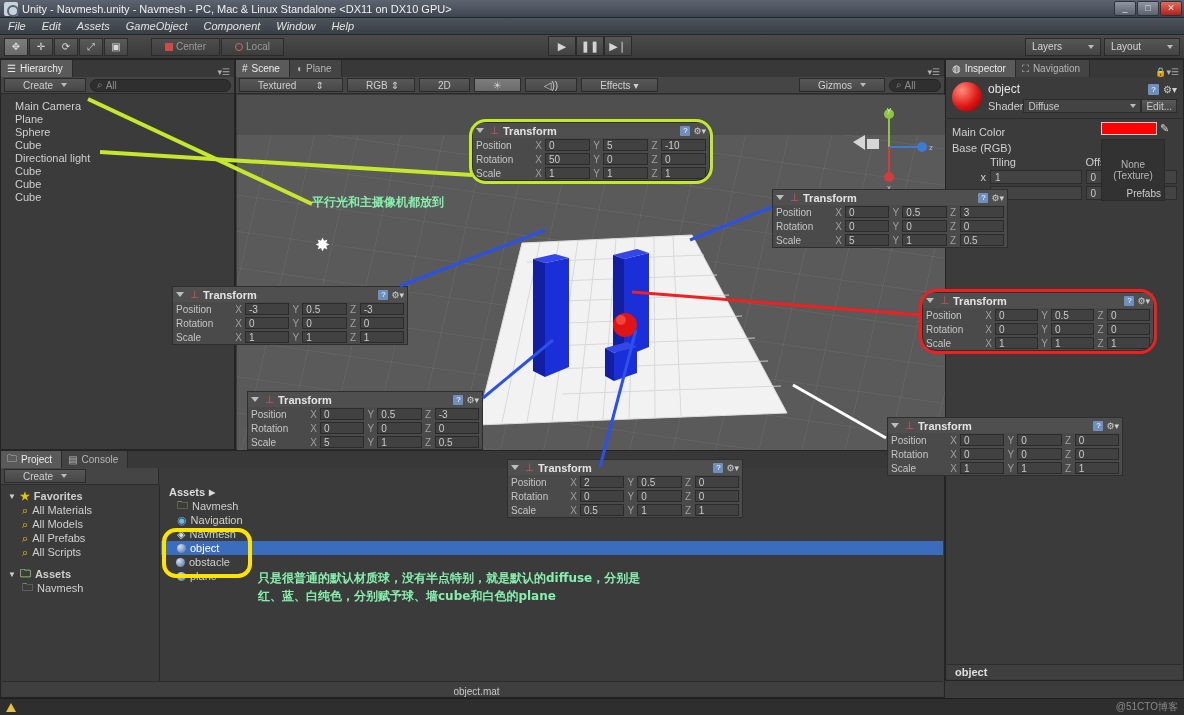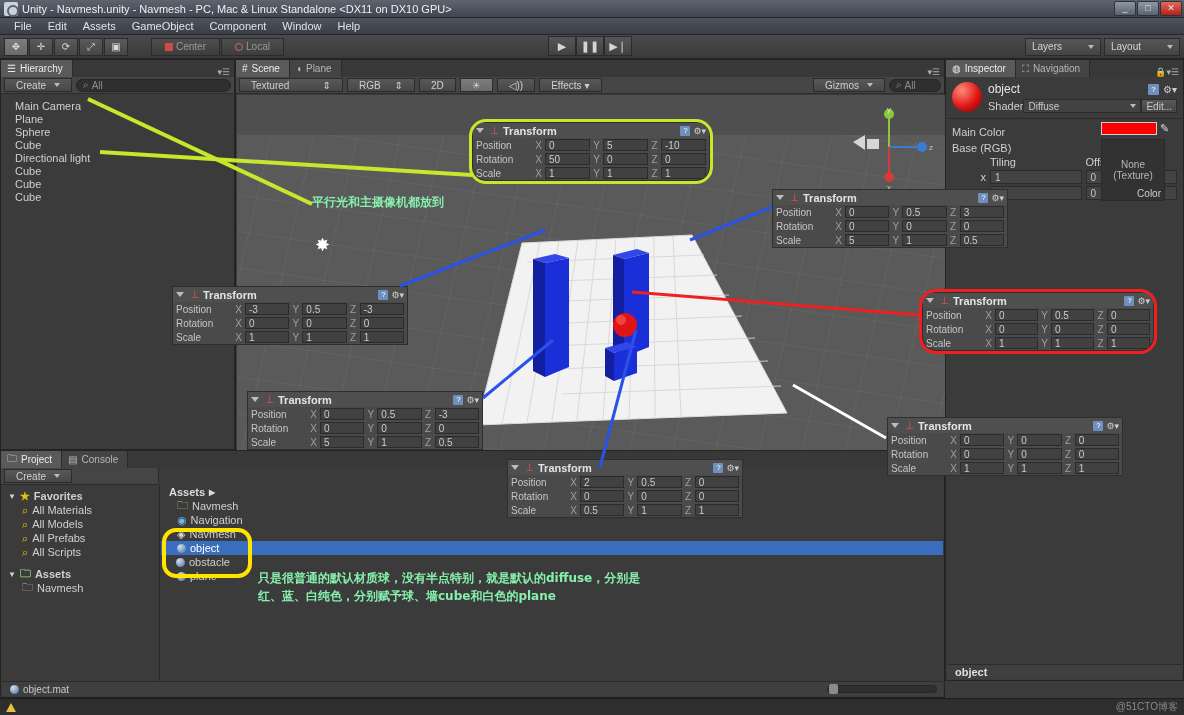--- a/index.html
+++ b/index.html
@@ -36,21 +36,21 @@
     border:1px solid #2e333b; border-radius:2px;
     color:#e8e8e8; font-size:9px; text-align:center; line-height:13px;
   }
   #winbtns div.close { background:linear-gradient(#e06c5a,#b3201a); }
 
   
   #menubar {
     left:0; top:18px; width:1184px; height:17px;
     background:linear-gradient(#4d535c,#3a3f47);
     border-bottom:1px solid #22262c;
-    display:flex; align-items:center; padding-left:6px;
+    display:flex; align-items:center; padding-left:0;font-style:italic;
   }
   #menubar .mi { padding:0 8px; color:#e2e2e2; font-size:11px; line-height:16px; }
 
   
   #toolbar {
     left:0; top:35px; width:1184px; height:24px;
     background:linear-gradient(#4a4a4a,#3a3a3a);
     border-bottom:1px solid #222;
     display:flex; align-items:center; padding:0 4px;
   }
@@ -88,21 +88,21 @@
   .panel { background:#3b3b3b; border:1px solid #242424; }
   .tabrow { height:17px; background:#383838; display:flex; align-items:flex-end; }
   .tab {
     height:17px; padding:0 9px 0 6px; display:flex; align-items:center; gap:4px;
     background:#444; color:#b6b6b6; font-size:10px;
     border-right:1px solid #2a2a2a;
   }
   .tab.active { background:#5a5a5a; color:#ececec; }
   .subbar { height:17px; background:#454545; border-bottom:1px solid #2c2c2c;
             display:flex; align-items:center; padding:0 3px; gap:4px; }
-  .minibtn { height:14px; padding:0 11px; background:linear-gradient(#585858,#474747);
+  .minibtn { height:14px; padding:0 18px; background:linear-gradient(#585858,#474747);
              border:1px solid #2b2b2b; color:#cfcfcf; font-size:10px;
              display:flex; align-items:center; gap:3px; }
   .searchbox { flex:1; height:13px; background:#2f2f2f; border:1px solid #252525;
                border-radius:7px; color:#8d8d8d; font-size:10px;
                display:flex; align-items:center; padding:0 6px; gap:3px; }
 
   
   #hierarchy { left:0; top:59px; width:235px; height:391px; }
   #hier-list { padding:6px 0 0 14px; }
   #hier-list div { height:13px; line-height:13px; color:#cfcfcf; font-size:11px; }
@@ -135,21 +135,21 @@
               padding-left:6px; color:#cfcfcf; font-size:11px; }
   .tree-row.bold { font-weight:bold; }
   .tree-row.sel { background:#3a6dbe; color:#fff; }
   .assets-header { height:14px; display:flex; align-items:center; gap:4px;
                    padding-left:8px; color:#dcdcdc; font-size:11px; font-weight:bold; }
   .matdot { width:9px; height:9px; border-radius:50%;
             background:radial-gradient(circle at 32% 30%, #cfe0f2, #6f8fb4 70%, #41566f); }
   #proj-status { position:absolute; left:1px; right:1px; bottom:1px; height:15px;
                  background:#3f3f3f; border-top:1px solid #2c2c2c;
                  display:flex; align-items:center; gap:4px; padding-left:8px;
-                 color:#c8c8c8; font-size:10px; }
+                 color:#c8c8c8; font-size:10px;flex-direction:column; }
 
   
   #inspector { left:945px; top:59px; width:239px; height:622px; }
   #insp-body { position:absolute; left:1px; top:18px; right:1px; bottom:16px; background:#3b3b3b; }
   .mat-header { display:flex; padding:4px 5px 0 5px; gap:6px; }
   .mat-preview { width:30px; height:30px; border-radius:50%; flex:none;
                  background:radial-gradient(circle at 33% 28%, #ff8c7a, #e01515 55%, #6a0505); }
   .row-lbl { color:#cfcfcf; font-size:11px; }
   .fieldbox { background:#434343; border:1px solid #2c2c2c; height:14px;
               color:#c9c9c9; font-size:10px; display:flex; align-items:center;
@@ -545,21 +545,21 @@
       </div>
 
       <div style="position:absolute;left:154px;top:3px;display:flex;gap:3px;align-items:center">
         <div style="width:56px;height:13px;background:#ff0000;border:1px solid #cfcfcf"></div>
         <span style="color:#d8d8d8;font-size:11px">✎</span>
       </div>
 
       <div style="position:absolute;left:154px;top:20px;width:64px;height:62px;background:#323232;border:1px solid #2a2a2a;display:flex;flex-direction:column;align-items:center;justify-content:center">
         <div style="color:#b6b6b6;font-size:10px">None</div>
         <div style="color:#b6b6b6;font-size:10px">(Texture)</div>
-        <div style="position:absolute;right:3px;bottom:1px;color:#cfcfcf;font-size:10px">Color</div>
+        <div style="position:absolute;right:3px;bottom:1px;color:#cfcfcf;font-size:10px">Prefabs</div>
       </div>
     </div>
   </div>
 
   <div id="insp-footer">
     <span>object</span>
   </div>
 </div>
 
 <div class="tcard hl-green" style="left:472px;top:122px;width:238px">

